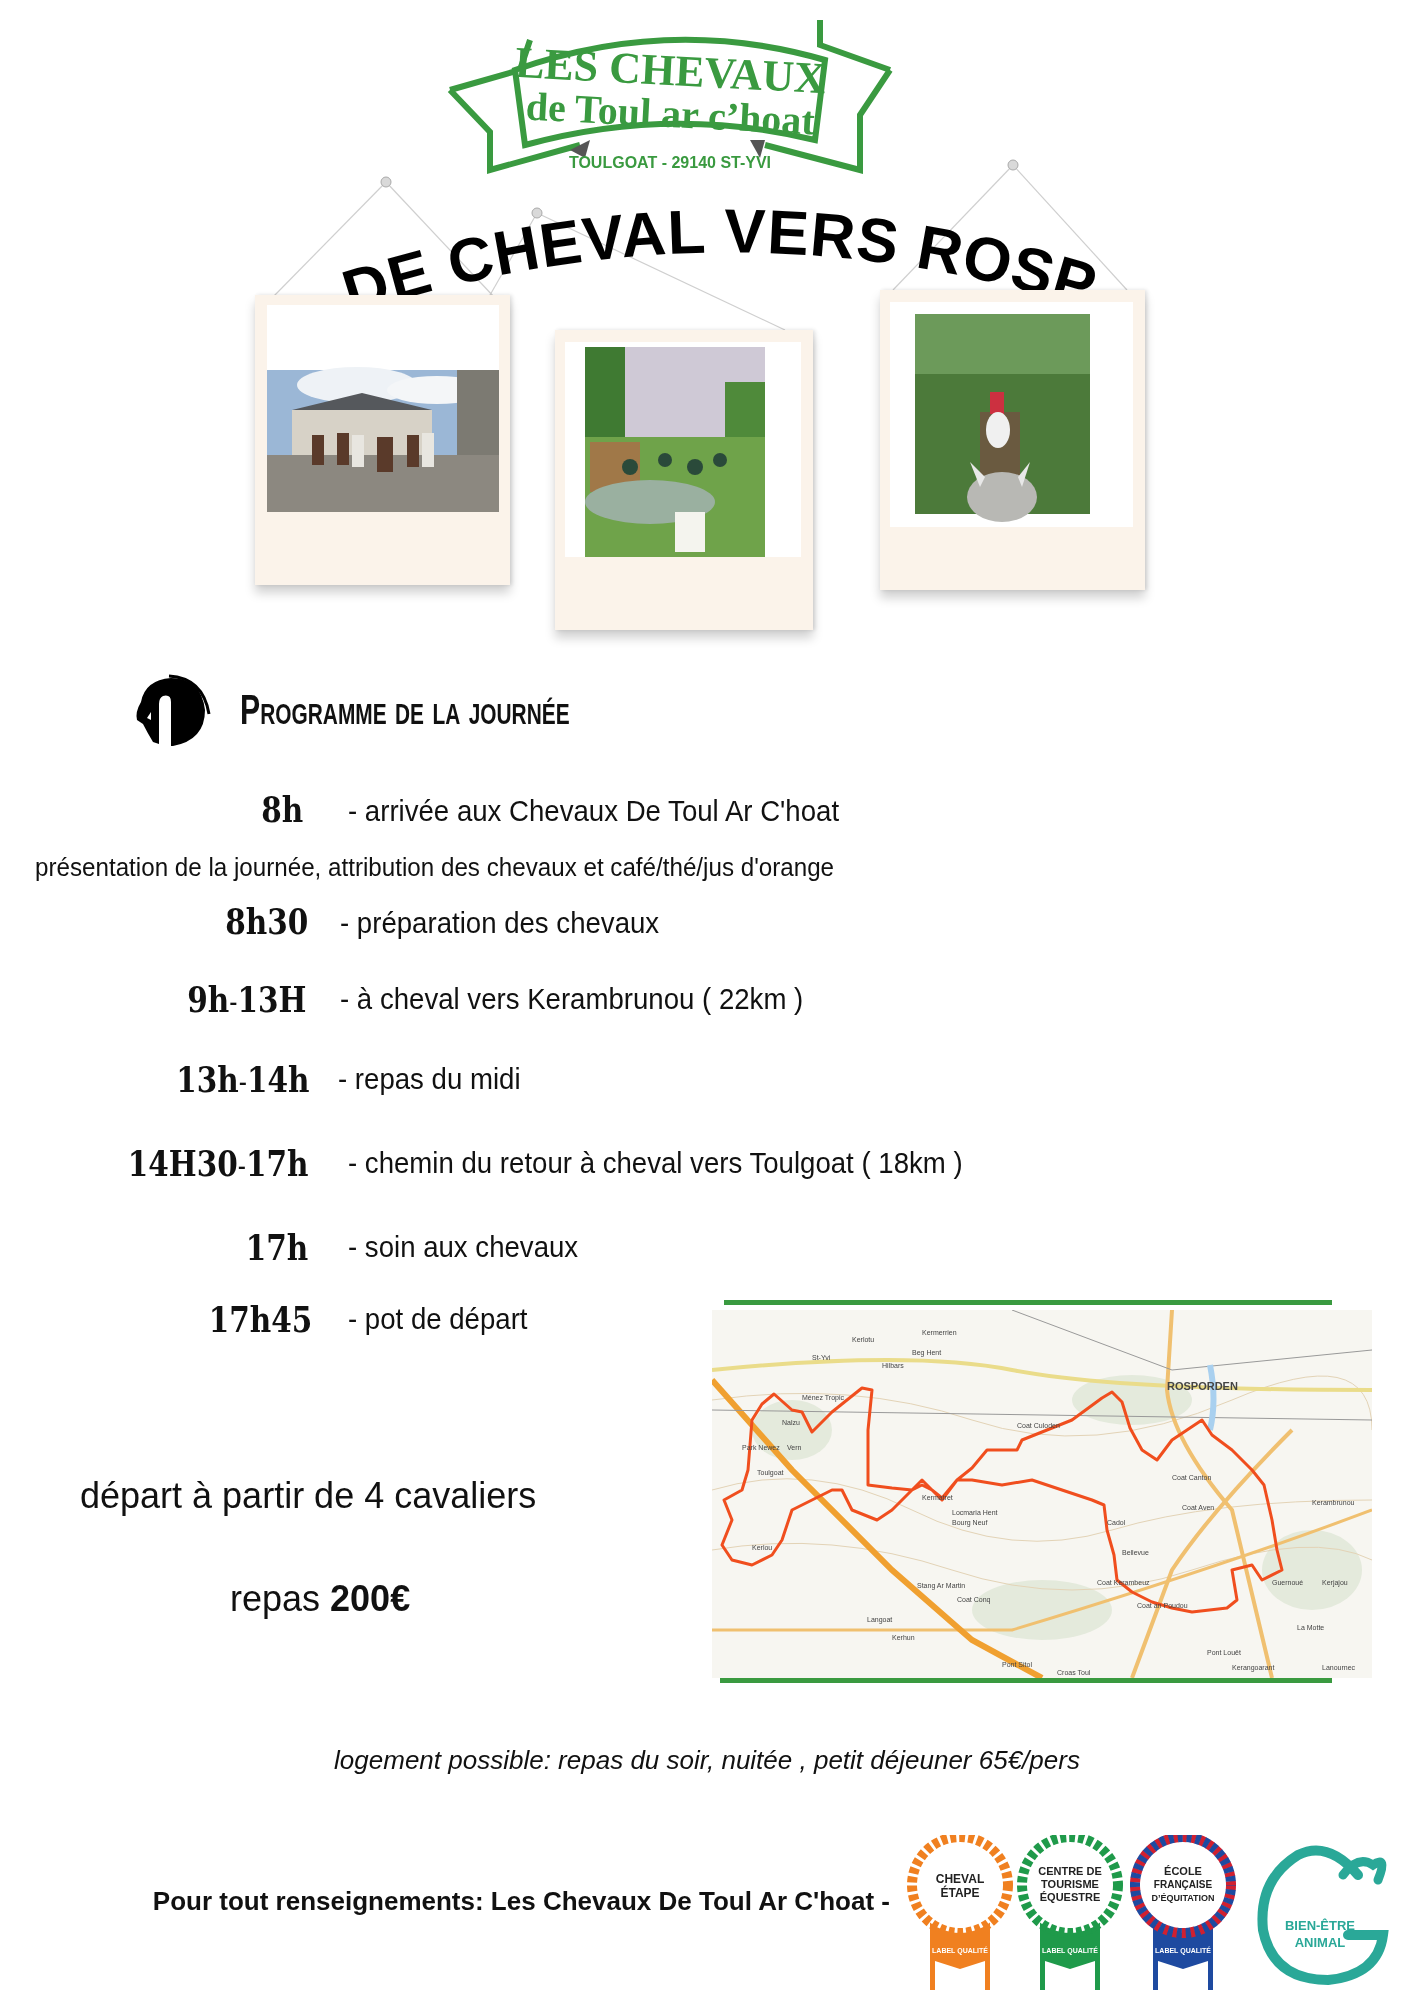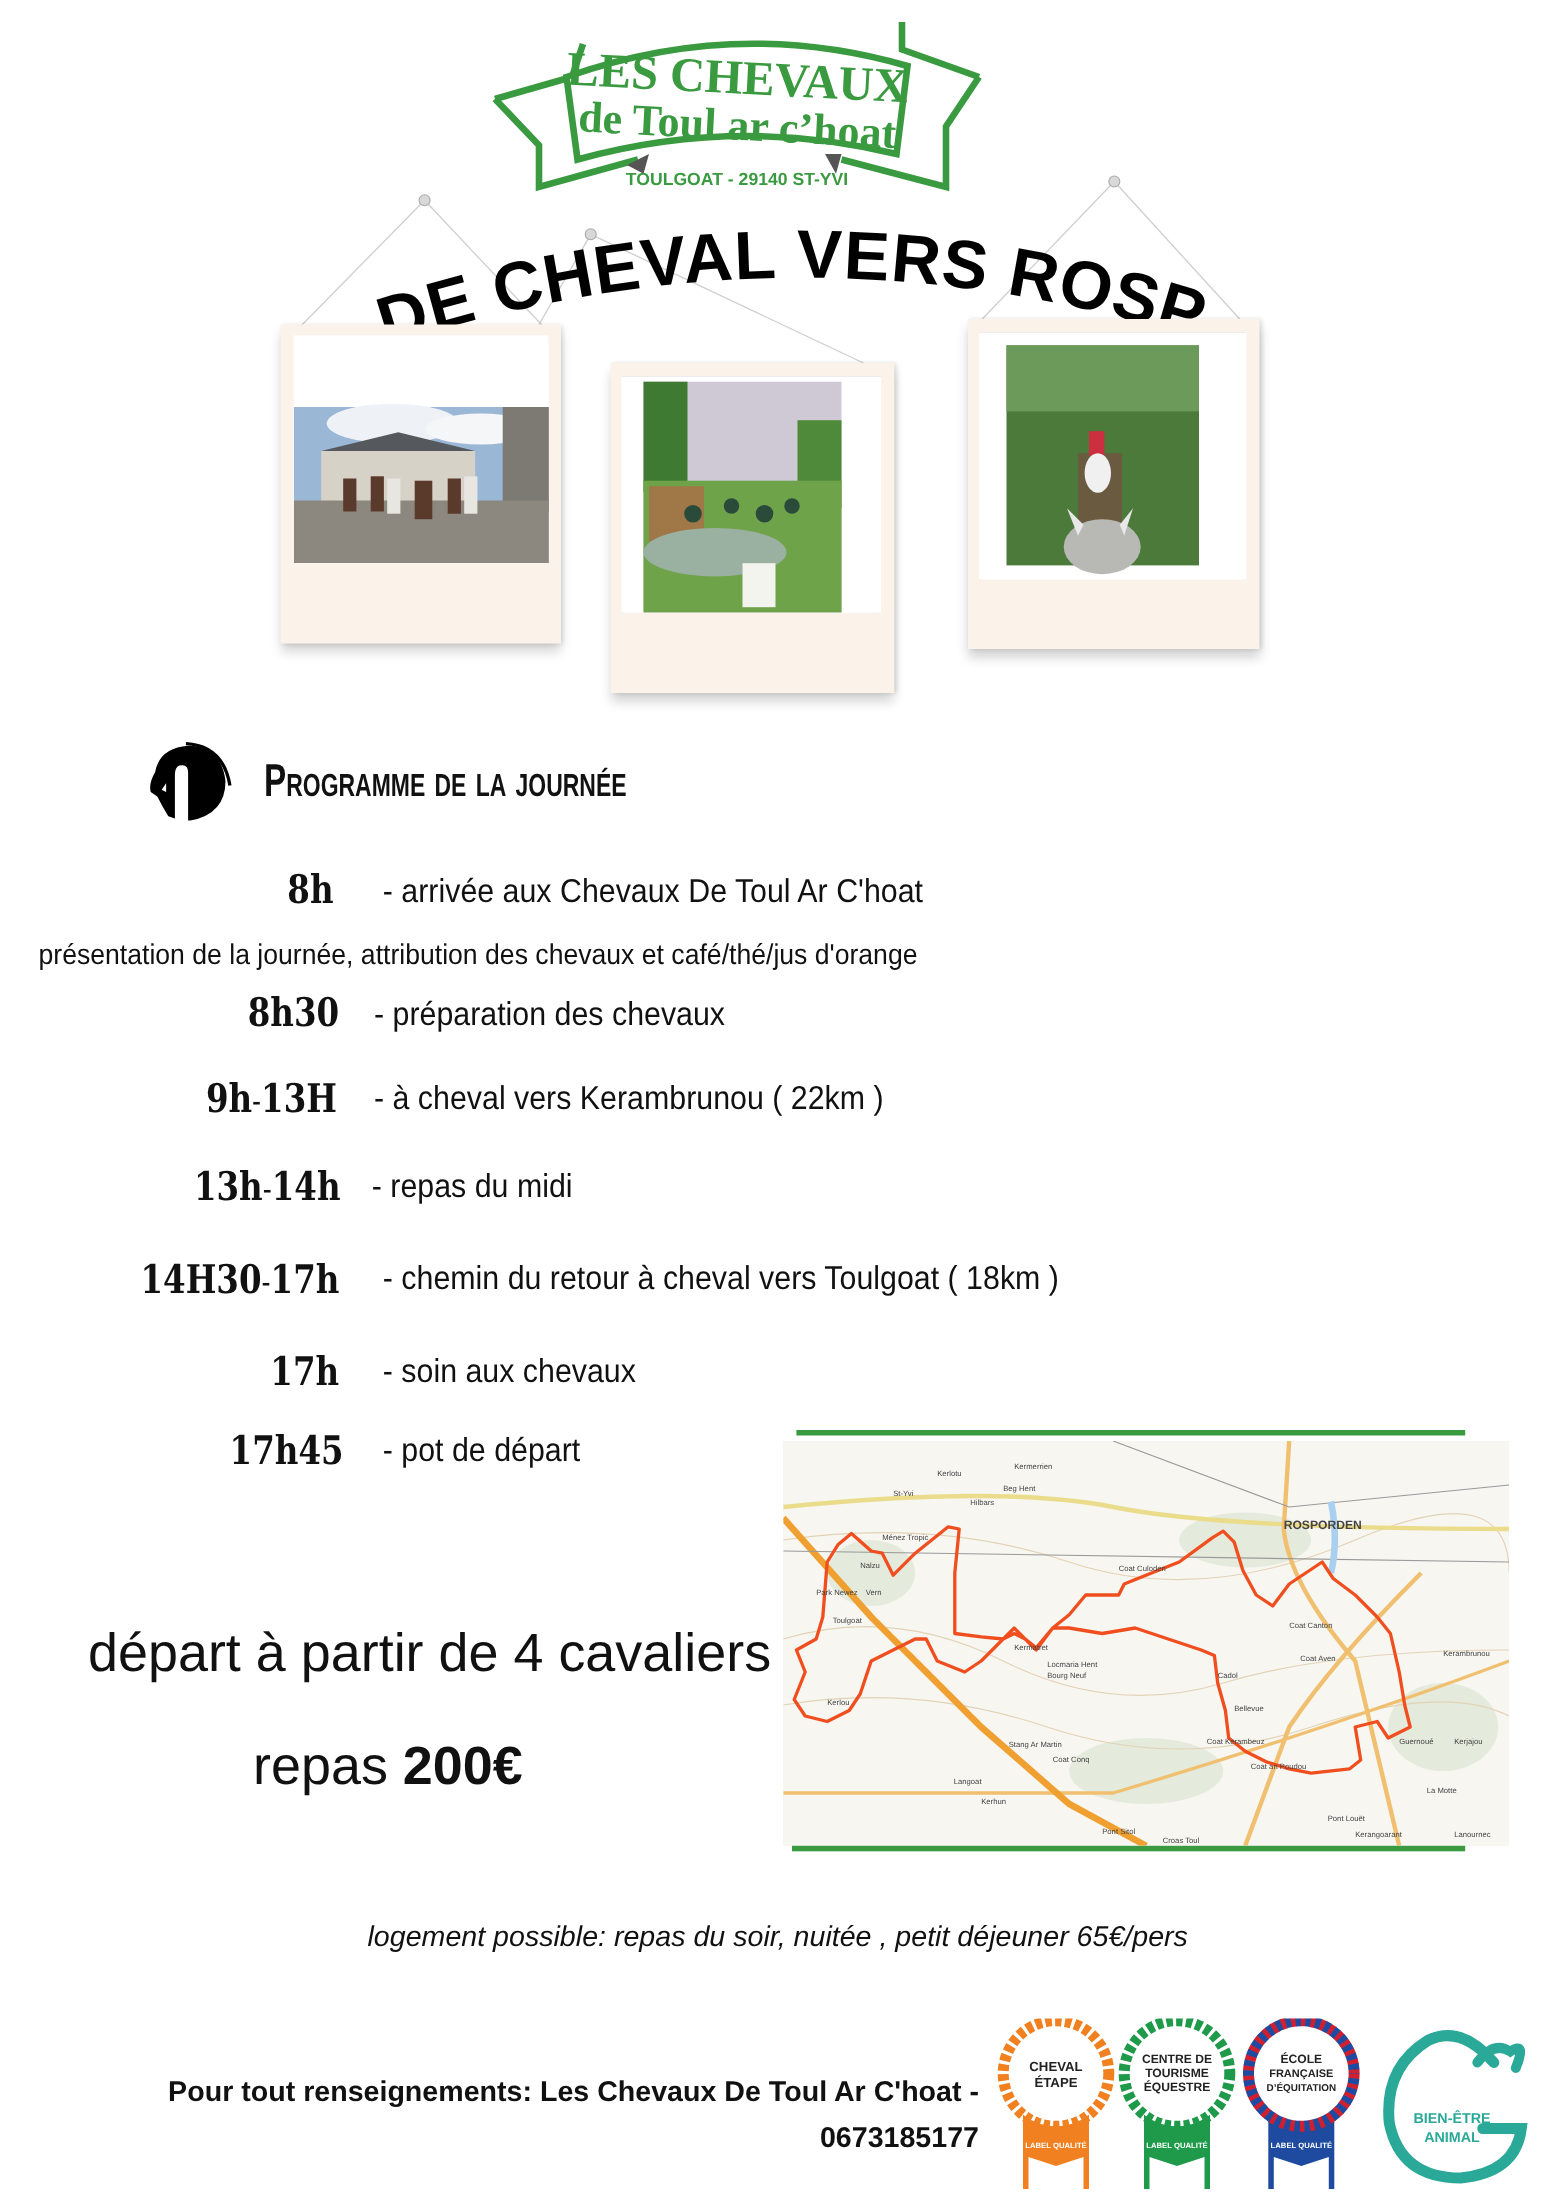--- a/index.html
+++ b/index.html
@@ -25,21 +25,21 @@
   
   .section-icon { left: 133px; top: 672px; width: 80px; height: 80px; }
   .section-title { left: 240px; top: 686px; font-family: "Liberation Sans Narrow", "Liberation Sans", sans-serif; font-size: 42px; font-weight: bold; letter-spacing: 0px; transform: scaleX(0.72); transform-origin: left center; white-space: nowrap; font-variant: small-caps; }
 
   
   .time { font-family: "DejaVu Serif", serif; font-weight: bold; font-size: 36px; white-space: nowrap; transform: scaleX(0.82); transform-origin: right center; text-align: right; }
   .time .sep { font-family: "Liberation Sans", sans-serif; font-weight: normal; font-size: 30px; }
   .desc { font-size: 30px; white-space: nowrap; transform: scaleX(0.92); transform-origin: left center; }
   .subdesc { font-size: 26px; white-space: nowrap; transform: scaleX(0.93); transform-origin: left center; }
 
-  .info { font-size: 49px; white-space: nowrap; }
+  .info { font-size: 36px; white-space: nowrap; }
   .info b { font-weight: bold; }
 
   
   .map-wrap { left: 712px; top: 1300px; width: 660px; height: 390px; }
   .map-bar { position: absolute; height: 5px; background: #3a9a40; }
   .map { position: absolute; left: 0; top: 10px; width: 660px; height: 368px; background: #f5f4ef; overflow: hidden; }
   .map svg { width: 100%; height: 100%; display: block; }
 
   .lodging { left: 0; top: 1745px; width: 1414px; text-align: center; font-size: 26px; font-style: italic; white-space: nowrap; }
 
@@ -264,21 +264,20 @@
       </g>
     </svg>
   </div>
   <div class="map-bar" style="left:8px; top:378px; width:612px;"></div>
 </div>
 
 <div class="abs lodging">logement possible: repas du soir, nuitée , petit déjeuner 65€/pers</div>
 
 <div class="abs contact">
   <div>Pour tout renseignements: Les Chevaux De Toul Ar C'hoat -</div>
-  <div>0673185177</div>
 </div>
 
 <div class="badge" style="left:905px;">
   <svg viewBox="0 0 110 160">
     <rect x="25" y="85" width="60" height="70" fill="#f08020"></rect>
     <circle cx="55" cy="50" r="48" fill="#fff" stroke="#f08020" stroke-width="10" stroke-dasharray="6 3"></circle>
     <text x="55" y="48" text-anchor="middle" font-family="Liberation Sans, sans-serif" font-weight="bold" font-size="12" fill="#222">CHEVAL</text>
     <text x="55" y="62" text-anchor="middle" font-family="Liberation Sans, sans-serif" font-weight="bold" font-size="12" fill="#222">ÉTAPE</text>
     <text x="55" y="118" text-anchor="middle" font-family="Liberation Sans, sans-serif" font-weight="bold" font-size="7" fill="#fff">LABEL QUALITÉ</text>
     <polygon points="30,126 55,134 80,126 80,155 30,155" fill="#fff"></polygon>

